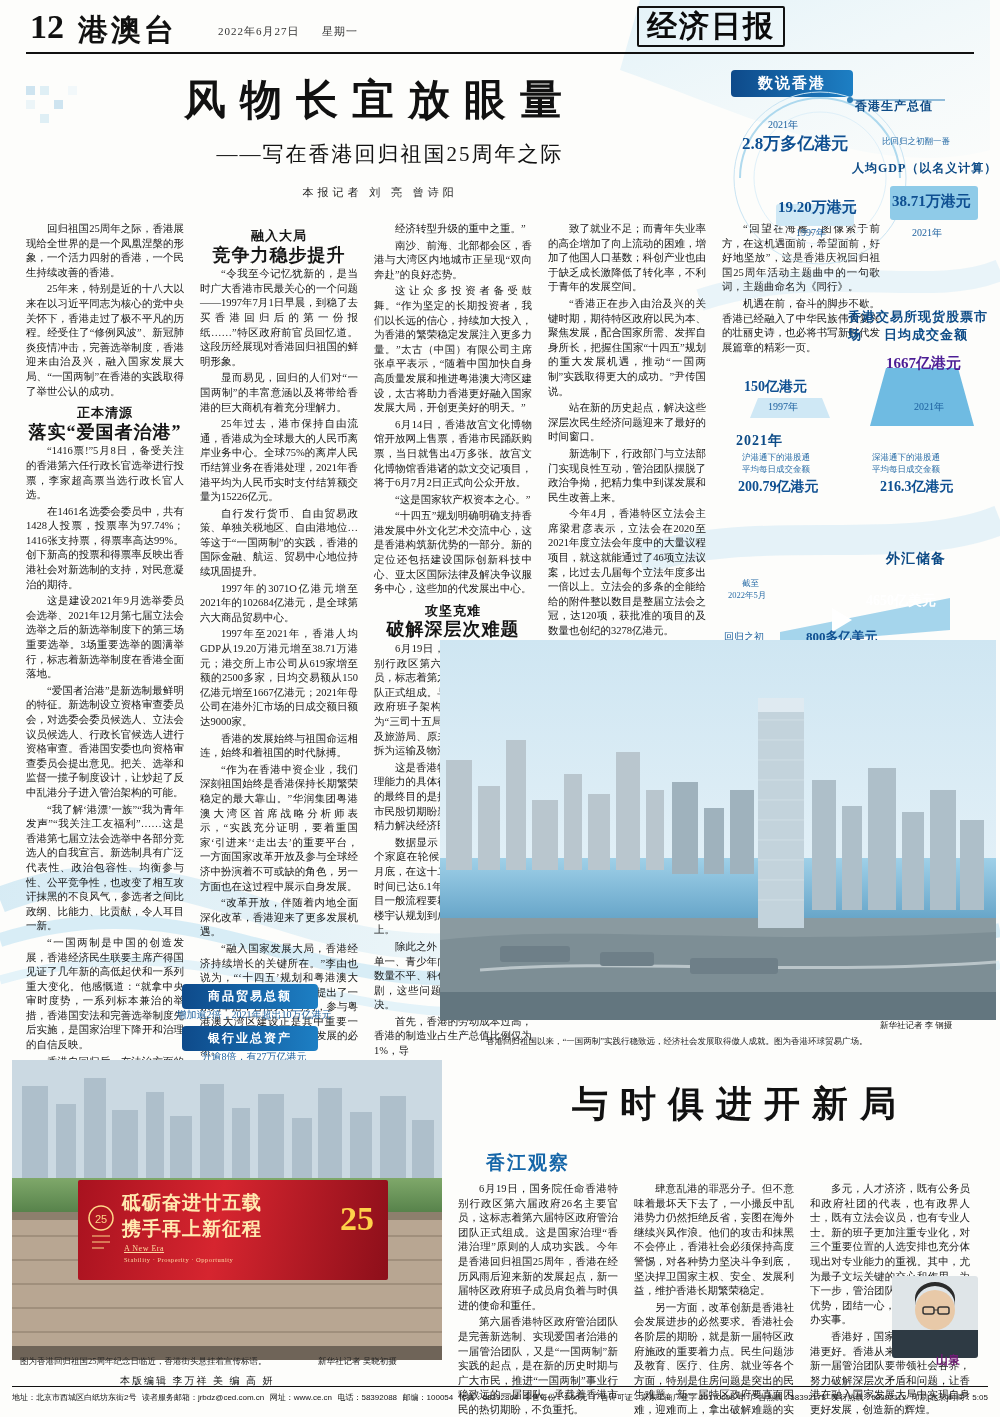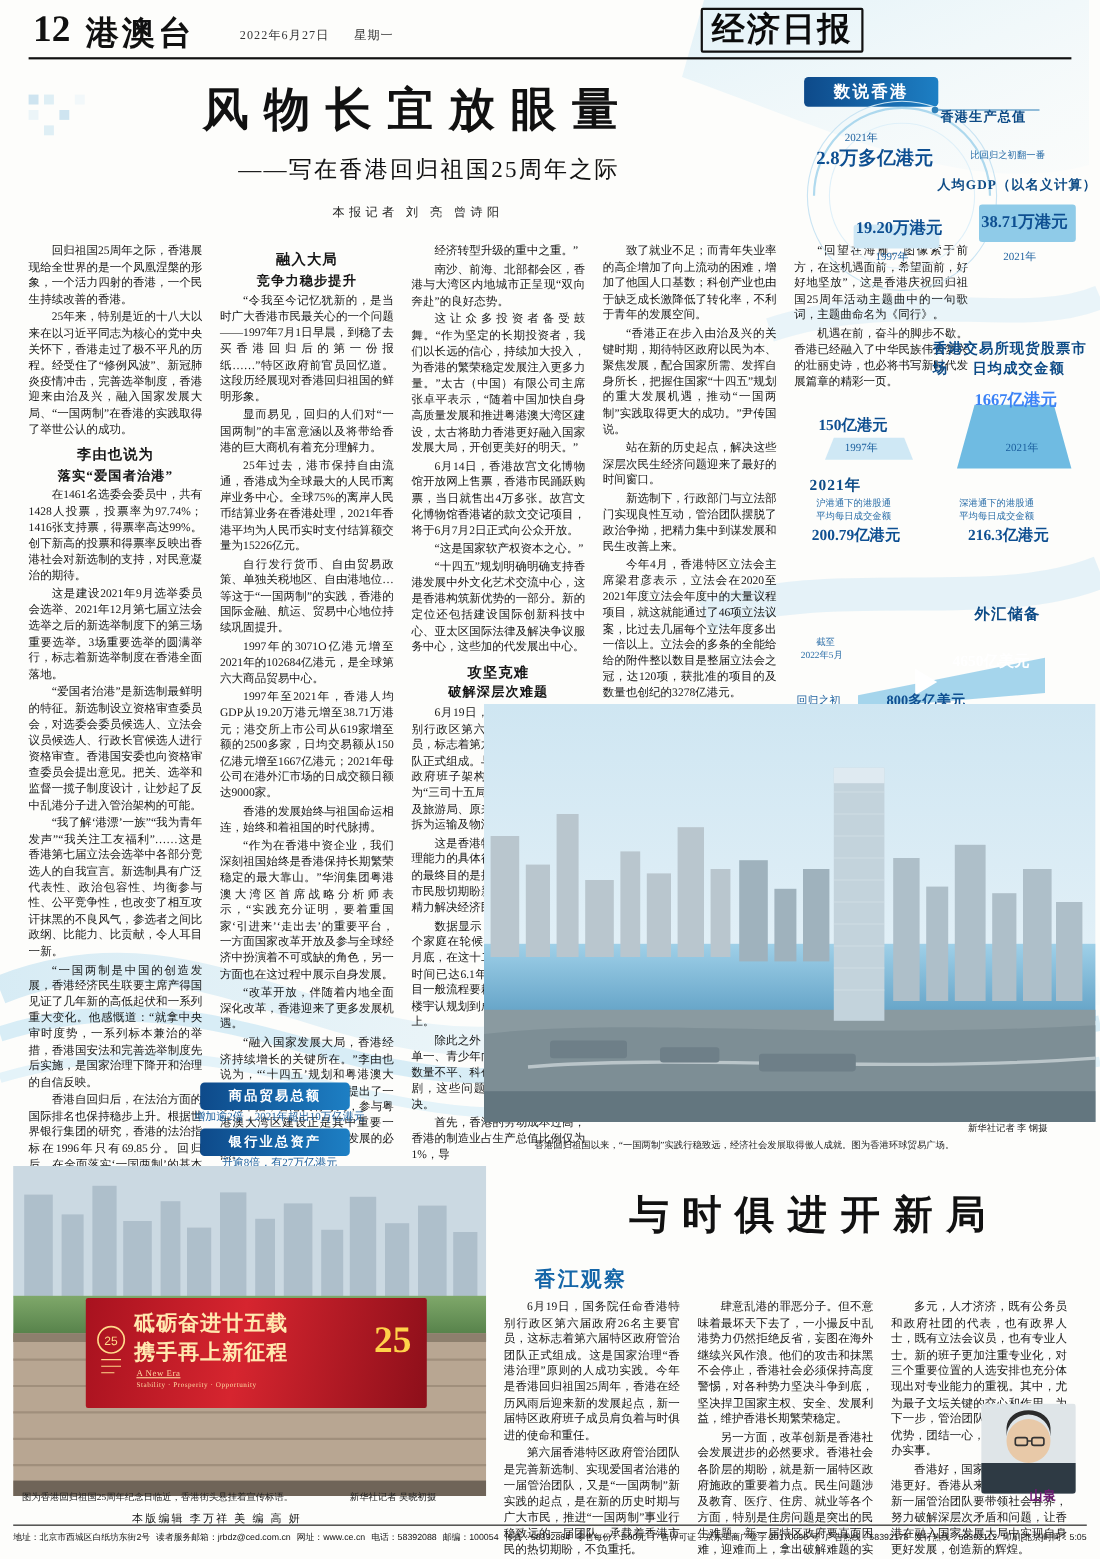--- a/index.html
+++ b/index.html
@@ -32,21 +32,21 @@
     font-size:42px;font-weight:bold;letter-spacing:14px;}
   .subhead{position:absolute;left:120px;top:140px;width:540px;text-align:center;
     font-size:21px;letter-spacing:2px;}
   .byline{position:absolute;left:120px;top:185px;width:520px;text-align:center;font-size:11px;letter-spacing:4px;color:#222;}
 
   
   .col{position:absolute;font-size:10.5px;line-height:14.6px;text-align:justify;color:#161616;
        font-family:"Liberation Serif","DejaVu Serif",serif;}
   .col p{margin:0 0 2px 0;text-indent:21px;}
   .sub-h{font-size:13px;font-weight:bold;text-align:center;text-indent:0 !important;margin:7px 0 4px 0;letter-spacing:1px;}
-  .sub-h2{font-size:12px;font-weight:bold;text-align:center;text-indent:0 !important;margin:2px 0 5px 0;letter-spacing:1px;}
+  .sub-h2{font-size:18px;font-weight:bold;text-align:center;text-indent:0 !important;margin:2px 0 5px 0;letter-spacing:1px;}
 
   #c1{left:26px;top:222px;width:158px;}
   #c2{left:200px;top:222px;width:158px;}
   #c3{left:374px;top:222px;width:158px;}
   #c4{left:548px;top:222px;width:158px;}
   #c5{left:722px;top:222px;width:158px;}
 
   
   .info-badge{position:absolute;background:linear-gradient(90deg,#0e4a8a,#1d7fc4);color:#fff;
     border-radius:4px;font-size:15px;font-weight:bold;letter-spacing:2px;text-align:center;
@@ -152,22 +152,23 @@
     <div class="rule-top"></div>
   </div>
 
   <div class="headline">风物长宜放眼量</div>
   <div class="subhead">——写在香港回归祖国25周年之际</div>
   <div class="byline">本报记者 刘 亮 曾诗阳</div>
 
   <div class="col" id="c1">
     <p>回归祖国25周年之际，香港展现给全世界的是一个凤凰涅槃的形象，一个活力四射的香港，一个民生持续改善的香港。</p>
     <p>25年来，特别是近的十八大以来在以习近平同志为核心的党中央关怀下，香港走过了极不平凡的历程。经受住了“修例风波”、新冠肺炎疫情冲击，完善选举制度，香港迎来由治及兴，融入国家发展大局、“一国两制”在香港的实践取得了举世公认的成功。</p>
-    <div class="sub-h">李由也说为</div>
+    <div class="sub-h">正本清源</div>
     <div class="sub-h2">落实“爱国者治港”</div>
+    <p>“1416票!”5月8日，备受关注的香港第六任行政长官选举进行投票，李家超高票当选行政长官人选。</p>
     <p>在1461名选委会委员中，共有1428人投票，投票率为97.74%；1416张支持票，得票率高达99%。创下新高的投票和得票率反映出香港社会对新选制的支持，对民意凝治的期待。</p>
     <p>这是建设2021年9月选举委员会选举、2021年12月第七届立法会选举之后的新选举制度下的第三场重要选举。3场重要选举的圆满举行，标志着新选举制度在香港全面落地。</p>
     <p>“爱国者治港”是新选制最鲜明的特征。新选制设立资格审查委员会，对选委会委员候选人、立法会议员候选人、行政长官候选人进行资格审查。香港国安委也向资格审查委员会提出意见。把关、选举和监督一揽子制度设计，让炒起了反中乱港分子进入管治架构的可能。</p>
     <p>“我了解‘港漂’一族”“我为青年发声”“我关注工友福利”……这是香港第七届立法会选举中各部分竞选人的自我宣言。新选制具有广泛代表性、政治包容性、均衡参与性、公平竞争性，也改变了相互攻讦抹黑的不良风气，参选者之间比政纲、比能力、比贡献，令人耳目一新。</p>
     <p>“一国两制是中国的创造发展，香港经济民生联要主席产得国见证了几年新的高低起伏和一系列重大变化。他感慨道：“就拿中央审时度势，一系列标本兼治的举措，香港国安法和完善选举制度先后实施，是国家治理下降开和治理的自信反映。</p>
     <p>香港自回归后，在法治方面的国际排名也保持稳步上升。根据世界银行集团的研究，香港的法治指标在1996年只有69.85分。回归后，在全面落实‘一国两制’的基本法的保障下，香港的法治水平得到了大幅度提升，2000年上升至74.75分，而且在2003年起一直维持在90分以上。最新评估结果显示，香港在2020年取得91.83分。</p>
   </div>
 
   <div class="col" id="c2">
     <div class="sub-h">融入大局</div>
@@ -242,21 +243,21 @@
     <div class="info-box kpi-sm" style="left:912px;top:226px;">2021年</div>
 
     <div class="info-box kpi-title" style="left:848px;top:308px;font-size:13px;">香港交易所现货股票市场</div>
     <div class="info-box kpi-title" style="left:884px;top:326px;font-size:13px;">日均成交金额</div>
     <svg style="position:absolute;left:730px;top:340px;width:260px;height:110px" viewBox="0 0 260 110">
       <polygon points="20,78 100,78 92,58 28,58" fill="#cfe8f5"></polygon>
       <polygon points="140,86 244,86 228,28 156,28" fill="#6fbbe2"></polygon>
     </svg>
     <div class="info-box kpi-big" style="left:744px;top:378px;font-size:14px;">150亿港元</div>
     <div class="info-box kpi-sm" style="left:768px;top:400px;">1997年</div>
-    <div class="info-box kpi-big" style="left:886px;top:354px;font-size:15px;color:#3b82f6;">1667亿港元</div>
+    <div class="info-box kpi-big" style="left:886px;top:354px;font-size:15px;color:#4c1d95;">1667亿港元</div>
     <div class="info-box kpi-sm" style="left:914px;top:400px;">2021年</div>
 
     <div class="info-box kpi-title" style="left:736px;top:432px;font-size:14px;">2021年</div>
     <div class="info-box kpi-note" style="left:742px;top:452px;">沪港通下的港股通</div>
     <div class="info-box kpi-note" style="left:742px;top:464px;">平均每日成交金额</div>
     <div class="info-box kpi-big" style="left:738px;top:478px;font-size:14px;">200.79亿港元</div>
     <div class="info-box kpi-note" style="left:872px;top:452px;">深港通下的港股通</div>
     <div class="info-box kpi-note" style="left:872px;top:464px;">平均每日成交金额</div>
     <div class="info-box kpi-big" style="left:880px;top:478px;font-size:14px;">216.3亿港元</div>
 

